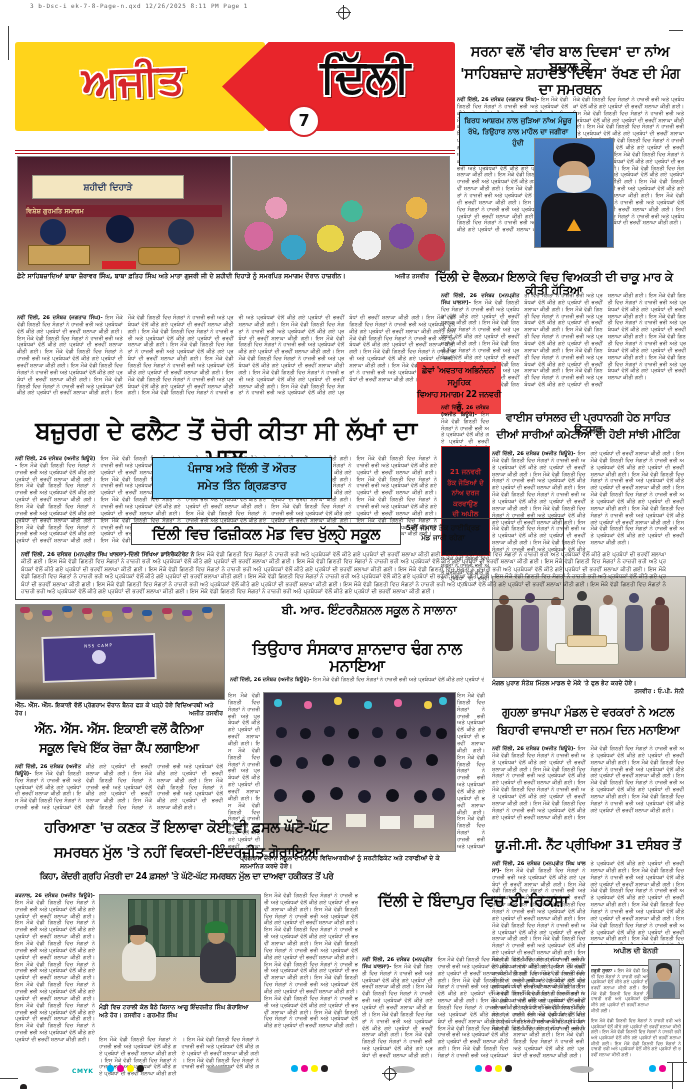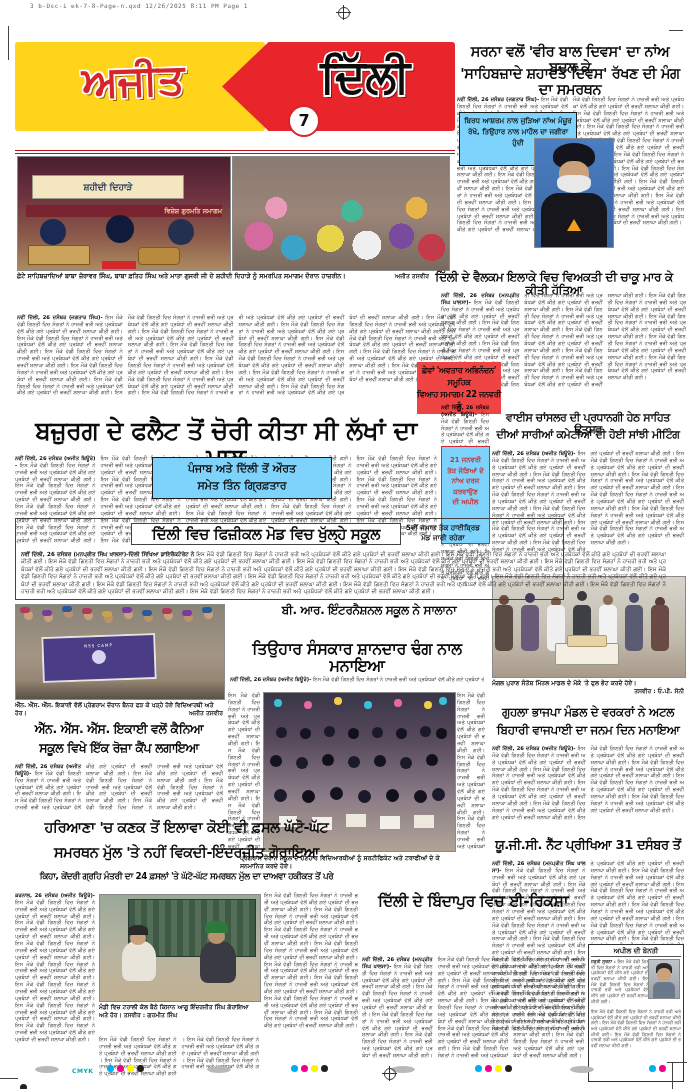--- a/index.html
+++ b/index.html
@@ -56,21 +56,21 @@
   <div class="photo" style="left:534px;top:138px;width:78px;height:108px;background:linear-gradient(180deg,#4a7ec2,#3a66a0)">
     <div class="abs" style="left:18px;top:4px;width:42px;height:26px;background:#14141c;border-radius:50% 50% 40% 40%"></div>
     <div class="abs" style="left:24px;top:22px;width:30px;height:26px;background:#c9a27c;border-radius:45%"></div>
     <div class="abs" style="left:22px;top:36px;width:34px;height:18px;background:#e8e8e8;border-radius:40% 40% 60% 60%"></div>
     <div class="abs" style="left:6px;top:54px;width:66px;height:54px;background:#16161c;border-radius:18px 18px 0 0"></div>
     <div class="abs" style="left:32px;top:80px;width:0;height:0;border-left:7px solid transparent;border-right:7px solid transparent;border-bottom:12px solid #f0a01e"></div>
   </div>
 
   <div class="photo" style="left:17px;top:156px;width:212px;height:113px;background:linear-gradient(180deg,#4a1e2e 0%,#6e3240 35%,#8c5a4a 70%,#ad8a60 100%)">
     <div class="abs" style="left:14px;top:18px;width:150px;height:22px;background:#f3e6c0;border:1px solid #998;text-align:center;font-weight:bold;font-size:9px;line-height:22px;color:#23355c">ਸ਼ਹੀਦੀ ਦਿਹਾੜੇ</div>
-    <div class="abs" style="left:8px;top:48px;width:196px;height:12px;background:#7a1f2d;opacity:.85;color:#ffe9a8;font-size:6.5px;font-weight:bold;text-align:right;line-height:12px">ਵਿਸ਼ੇਸ਼ ਗੁਰਮਤਿ ਸਮਾਗਮ</div>
+    <div class="abs" style="left:8px;top:48px;width:196px;height:12px;background:#7a1f2d;opacity:.85;color:#ffe9a8;font-size:6.5px;font-weight:bold;text-align:left;line-height:12px">ਵਿਸ਼ੇਸ਼ ਗੁਰਮਤਿ ਸਮਾਗਮ</div>
     <div class="abs" style="left:22px;top:62px;width:26px;height:26px;background:#1a2a55;border-radius:50%"></div>
     <div class="abs" style="left:88px;top:58px;width:28px;height:28px;background:#101a3a;border-radius:50%"></div>
     <div class="abs" style="left:150px;top:62px;width:26px;height:26px;background:#24304f;border-radius:50%"></div>
     <div class="abs" style="left:10px;top:88px;width:60px;height:18px;background:#caa25a;border:1px solid #7a5a20"></div>
     <div class="abs" style="left:120px;top:90px;width:40px;height:16px;background:#b98a3e;border:1px solid #7a5a20;border-radius:4px"></div>
     <div class="abs" style="left:84px;top:104px;width:34px;height:8px;background:#d6252b"></div>
   </div>
   <div class="photo" style="left:232px;top:156px;width:216px;height:113px;background:
       radial-gradient(circle 16px at 12% 70%,#d46a9e 90%,transparent 91%),
       radial-gradient(circle 14px at 28% 80%,#3aa3c7 90%,transparent 91%),
@@ -107,21 +107,21 @@
   </div>
 
   <div class="abs hl" style="left:417px;top:362px;width:84px;font-size:8.3px;background:#ef4444;line-height:1.45;padding:2px 0">
     <div>ਛੇਵਾਂ 'ਅਵਤਾਰ ਅਭਿਨੰਦਨ' ਸਮੂਹਿਕ</div>
     <div>ਵਿਆਹ ਸਮਾਗਮ 22 ਜਨਵਰੀ ਨੂੰ</div>
   </div>
   <div class="abs bt" style="left:441px;top:404px;width:48px;height:180px">
     <b>ਨਵੀਂ ਦਿੱਲੀ, 26 ਦਸੰਬਰ (ਅਜੀਤ ਬਿਊਰੋ)-</b>
     <span> ਇਸ ਮੌਕੇ ਵੱਡੀ ਗਿਣਤੀ ਵਿਚ ਸੰਗਤਾਂ ਨੇ ਹਾਜ਼ਰੀ ਭਰੀ ਅਤੇ ਪ੍ਰਬੰਧਕਾਂ ਵੱਲੋਂ ਕੀਤੇ ਗਏ ਪ੍ਰਬੰਧਾਂ ਦੀ ਭਰਵੀਂ ਸ਼ਲਾਘਾ ਕੀਤੀ ਗਈ। ਇਸ ਮੌਕੇ ਵੱਡੀ ਗਿਣਤੀ ਵਿਚ ਸੰਗਤਾਂ ਨੇ ਹਾਜ਼ਰੀ ਭਰੀ ਅਤੇ ਪ੍ਰਬੰਧਕਾਂ ਵੱਲੋਂ ਕੀਤੇ ਗਏ ਪ੍ਰਬੰਧਾਂ ਦੀ ਭਰਵੀਂ ਸ਼ਲਾਘਾ ਕੀਤੀ ਗਈ। ਇਸ ਮੌਕੇ ਵੱਡੀ ਗਿਣਤੀ ਵਿਚ ਸੰਗਤਾਂ ਨੇ ਹਾਜ਼ਰੀ ਭਰੀ ਅਤੇ ਪ੍ਰਬੰਧਕਾਂ ਵੱਲੋਂ ਕੀਤੇ ਗਏ ਪ੍ਰਬੰਧਾਂ ਦੀ ਭਰਵੀਂ ਸ਼ਲਾਘਾ ਕੀਤੀ ਗਈ। ਇਸ ਮੌਕੇ ਵੱਡੀ ਗਿਣਤੀ ਵਿਚ ਸੰਗਤਾਂ ਨੇ ਹਾਜ਼ਰੀ ਭਰੀ ਅਤੇ ਪ੍ਰਬੰਧਕਾਂ ਵੱਲੋਂ ਕੀਤੇ ਗਏ ਪ੍ਰਬੰਧਾਂ ਦੀ ਭਰਵੀਂ ਸ਼ਲਾਘਾ ਕੀਤੀ ਗਈ। ਇਸ ਮੌਕੇ ਵੱਡੀ ਗਿਣਤੀ ਵਿਚ ਸੰਗਤਾਂ ਨੇ ਹਾਜ਼ਰੀ ਭਰੀ ਅਤੇ ਪ੍ਰਬੰਧਕਾਂ ਵੱਲੋਂ ਕੀਤੇ ਗਏ ਪ੍ਰਬੰਧਾਂ ਦੀ ਭਰਵੀਂ ਸ਼ਲਾਘਾ ਕੀਤੀ ਗਈ।</span>
   </div>
-  <div class="abs" style="left:441px;top:446px;width:47px;height:88px;border:1px solid #d12b2b;background:#7dd3fc;text-align:center;font-size:6.8px;font-weight:bold;color:#d12b2b;line-height:1.55;padding-top:8px">
+  <div class="abs" style="left:441px;top:446px;width:47px;height:88px;border:1px solid #d12b2b;background:#0f172a;text-align:center;font-size:6.8px;font-weight:bold;color:#d12b2b;line-height:1.55;padding-top:20px">
     <div>21 ਜਨਵਰੀ</div>
     <div>ਤੱਕ ਜੋੜਿਆਂ ਦੇ</div>
     <div>ਨਾਂਅ ਦਰਜ</div>
     <div>ਕਰਵਾਉਣ</div>
     <div>ਦੀ ਅਪੀਲ</div>
   </div>
 
   <div class="abs hl" style="left:492px;top:412px;width:192px;font-size:11px">ਵਾਈਸ ਚਾਂਸਲਰ ਦੀ ਪ੍ਰਧਾਨਗੀ ਹੇਠ ਸਾਹਿਤ ਉਤਸਵ</div>
   <div class="abs hl" style="left:492px;top:429px;width:192px;font-size:11px">ਦੀਆਂ ਸਾਰੀਆਂ ਕਮੇਟੀਆਂ ਦੀ ਹੋਈ ਸਾਂਝੀ ਮੀਟਿੰਗ</div>
   <div class="abs bt c2" style="left:492px;top:450px;width:192px;height:124px">
@@ -146,21 +146,21 @@
     <span> ਇਸ ਮੌਕੇ ਵੱਡੀ ਗਿਣਤੀ ਵਿਚ ਸੰਗਤਾਂ ਨੇ ਹਾਜ਼ਰੀ ਭਰੀ ਅਤੇ ਪ੍ਰਬੰਧਕਾਂ ਵੱਲੋਂ ਕੀਤੇ ਗਏ ਪ੍ਰਬੰਧਾਂ ਦੀ ਭਰਵੀਂ ਸ਼ਲਾਘਾ ਕੀਤੀ ਗਈ। ਇਸ ਮੌਕੇ ਵੱਡੀ ਗਿਣਤੀ ਵਿਚ ਸੰਗਤਾਂ ਨੇ ਹਾਜ਼ਰੀ ਭਰੀ ਅਤੇ ਪ੍ਰਬੰਧਕਾਂ ਵੱਲੋਂ ਕੀਤੇ ਗਏ ਪ੍ਰਬੰਧਾਂ ਦੀ ਭਰਵੀਂ ਸ਼ਲਾਘਾ ਕੀਤੀ ਗਈ। ਇਸ ਮੌਕੇ ਵੱਡੀ ਗਿਣਤੀ ਵਿਚ ਸੰਗਤਾਂ ਨੇ ਹਾਜ਼ਰੀ ਭਰੀ ਅਤੇ ਪ੍ਰਬੰਧਕਾਂ ਵੱਲੋਂ ਕੀਤੇ ਗਏ ਪ੍ਰਬੰਧਾਂ ਦੀ ਭਰਵੀਂ ਸ਼ਲਾਘਾ ਕੀਤੀ ਗਈ। ਇਸ ਮੌਕੇ ਵੱਡੀ ਗਿਣਤੀ ਵਿਚ ਸੰਗਤਾਂ ਨੇ ਹਾਜ਼ਰੀ ਭਰੀ ਅਤੇ ਪ੍ਰਬੰਧਕਾਂ ਵੱਲੋਂ ਕੀਤੇ ਗਏ ਪ੍ਰਬੰਧਾਂ ਦੀ ਭਰਵੀਂ ਸ਼ਲਾਘਾ ਕੀਤੀ ਗਈ। ਇਸ ਮੌਕੇ ਵੱਡੀ ਗਿਣਤੀ ਵਿਚ ਸੰਗਤਾਂ ਨੇ ਹਾਜ਼ਰੀ ਭਰੀ ਅਤੇ ਪ੍ਰਬੰਧਕਾਂ ਵੱਲੋਂ ਕੀਤੇ ਗਏ ਪ੍ਰਬੰਧਾਂ ਦੀ ਭਰਵੀਂ ਸ਼ਲਾਘਾ ਕੀਤੀ ਗਈ। ਇਸ ਮੌਕੇ ਵੱਡੀ ਗਿਣਤੀ ਵਿਚ ਸੰਗਤਾਂ ਨੇ ਹਾਜ਼ਰੀ ਭਰੀ ਅਤੇ ਪ੍ਰਬੰਧਕਾਂ ਵੱਲੋਂ ਕੀਤੇ ਗਏ ਪ੍ਰਬੰਧਾਂ ਦੀ ਭਰਵੀਂ ਸ਼ਲਾਘਾ ਕੀਤੀ ਗਈ। ਇਸ ਮੌਕੇ ਵੱਡੀ ਗਿਣਤੀ ਵਿਚ ਸੰਗਤਾਂ ਨੇ ਹਾਜ਼ਰੀ ਭਰੀ ਅਤੇ ਪ੍ਰਬੰਧਕਾਂ ਵੱਲੋਂ ਕੀਤੇ ਗਏ ਪ੍ਰਬੰਧਾਂ ਦੀ ਭਰਵੀਂ ਸ਼ਲਾਘਾ ਕੀਤੀ ਗਈ। ਇਸ ਮੌਕੇ ਵੱਡੀ ਗਿਣਤੀ ਵਿਚ ਸੰਗਤਾਂ ਨੇ ਹਾਜ਼ਰੀ ਭਰੀ ਅਤੇ ਪ੍ਰਬੰਧਕਾਂ ਵੱਲੋਂ ਕੀਤੇ ਗਏ ਪ੍ਰਬੰਧਾਂ ਦੀ ਭਰਵੀਂ ਸ਼ਲਾਘਾ ਕੀਤੀ ਗਈ।</span>
   </div>
 
   <div class="abs hl" style="left:492px;top:838px;width:192px;font-size:13px">ਯੂ.ਜੀ.ਸੀ. ਨੈੱਟ ਪ੍ਰੀਖਿਆ 31 ਦਸੰਬਰ ਤੋਂ</div>
   <div class="abs bt c2" style="left:492px;top:860px;width:192px;height:220px">
     <b>ਨਵੀਂ ਦਿੱਲੀ, 26 ਦਸੰਬਰ (ਮਨਪ੍ਰੀਤ ਸਿੰਘ ਖਾਲਸਾ)-</b>
     <span> ਇਸ ਮੌਕੇ ਵੱਡੀ ਗਿਣਤੀ ਵਿਚ ਸੰਗਤਾਂ ਨੇ ਹਾਜ਼ਰੀ ਭਰੀ ਅਤੇ ਪ੍ਰਬੰਧਕਾਂ ਵੱਲੋਂ ਕੀਤੇ ਗਏ ਪ੍ਰਬੰਧਾਂ ਦੀ ਭਰਵੀਂ ਸ਼ਲਾਘਾ ਕੀਤੀ ਗਈ। ਇਸ ਮੌਕੇ ਵੱਡੀ ਗਿਣਤੀ ਵਿਚ ਸੰਗਤਾਂ ਨੇ ਹਾਜ਼ਰੀ ਭਰੀ ਅਤੇ ਪ੍ਰਬੰਧਕਾਂ ਵੱਲੋਂ ਕੀਤੇ ਗਏ ਪ੍ਰਬੰਧਾਂ ਦੀ ਭਰਵੀਂ ਸ਼ਲਾਘਾ ਕੀਤੀ ਗਈ। ਇਸ ਮੌਕੇ ਵੱਡੀ ਗਿਣਤੀ ਵਿਚ ਸੰਗਤਾਂ ਨੇ ਹਾਜ਼ਰੀ ਭਰੀ ਅਤੇ ਪ੍ਰਬੰਧਕਾਂ ਵੱਲੋਂ ਕੀਤੇ ਗਏ ਪ੍ਰਬੰਧਾਂ ਦੀ ਭਰਵੀਂ ਸ਼ਲਾਘਾ ਕੀਤੀ ਗਈ। ਇਸ ਮੌਕੇ ਵੱਡੀ ਗਿਣਤੀ ਵਿਚ ਸੰਗਤਾਂ ਨੇ ਹਾਜ਼ਰੀ ਭਰੀ ਅਤੇ ਪ੍ਰਬੰਧਕਾਂ ਵੱਲੋਂ ਕੀਤੇ ਗਏ ਪ੍ਰਬੰਧਾਂ ਦੀ ਭਰਵੀਂ ਸ਼ਲਾਘਾ ਕੀਤੀ ਗਈ। ਇਸ ਮੌਕੇ ਵੱਡੀ ਗਿਣਤੀ ਵਿਚ ਸੰਗਤਾਂ ਨੇ ਹਾਜ਼ਰੀ ਭਰੀ ਅਤੇ ਪ੍ਰਬੰਧਕਾਂ ਵੱਲੋਂ ਕੀਤੇ ਗਏ ਪ੍ਰਬੰਧਾਂ ਦੀ ਭਰਵੀਂ ਸ਼ਲਾਘਾ ਕੀਤੀ ਗਈ। ਇਸ ਮੌਕੇ ਵੱਡੀ ਗਿਣਤੀ ਵਿਚ ਸੰਗਤਾਂ ਨੇ ਹਾਜ਼ਰੀ ਭਰੀ ਅਤੇ ਪ੍ਰਬੰਧਕਾਂ ਵੱਲੋਂ ਕੀਤੇ ਗਏ ਪ੍ਰਬੰਧਾਂ ਦੀ ਭਰਵੀਂ ਸ਼ਲਾਘਾ ਕੀਤੀ ਗਈ। ਇਸ ਮੌਕੇ ਵੱਡੀ ਗਿਣਤੀ ਵਿਚ ਸੰਗਤਾਂ ਨੇ ਹਾਜ਼ਰੀ ਭਰੀ ਅਤੇ ਪ੍ਰਬੰਧਕਾਂ ਵੱਲੋਂ ਕੀਤੇ ਗਏ ਪ੍ਰਬੰਧਾਂ ਦੀ ਭਰਵੀਂ ਸ਼ਲਾਘਾ ਕੀਤੀ ਗਈ। ਇਸ ਮੌਕੇ ਵੱਡੀ ਗਿਣਤੀ ਵਿਚ ਸੰਗਤਾਂ ਨੇ ਹਾਜ਼ਰੀ ਭਰੀ ਅਤੇ ਪ੍ਰਬੰਧਕਾਂ ਵੱਲੋਂ ਕੀਤੇ ਗਏ ਪ੍ਰਬੰਧਾਂ ਦੀ ਭਰਵੀਂ ਸ਼ਲਾਘਾ ਕੀਤੀ ਗਈ। ਇਸ ਮੌਕੇ ਵੱਡੀ ਗਿਣਤੀ ਵਿਚ ਸੰਗਤਾਂ ਨੇ ਹਾਜ਼ਰੀ ਭਰੀ ਅਤੇ ਪ੍ਰਬੰਧਕਾਂ ਵੱਲੋਂ ਕੀਤੇ ਗਏ ਪ੍ਰਬੰਧਾਂ ਦੀ ਭਰਵੀਂ ਸ਼ਲਾਘਾ ਕੀਤੀ ਗਈ। ਇਸ ਮੌਕੇ ਵੱਡੀ ਗਿਣਤੀ ਵਿਚ ਸੰਗਤਾਂ ਨੇ ਹਾਜ਼ਰੀ ਭਰੀ ਅਤੇ ਪ੍ਰਬੰਧਕਾਂ ਵੱਲੋਂ ਕੀਤੇ ਗਏ ਪ੍ਰਬੰਧਾਂ ਦੀ ਭਰਵੀਂ ਸ਼ਲਾਘਾ ਕੀਤੀ ਗਈ। ਇਸ ਮੌਕੇ ਵੱਡੀ ਗਿਣਤੀ ਵਿਚ ਸੰਗਤਾਂ ਨੇ ਹਾਜ਼ਰੀ ਭਰੀ ਅਤੇ ਪ੍ਰਬੰਧਕਾਂ ਵੱਲੋਂ ਕੀਤੇ ਗਏ ਪ੍ਰਬੰਧਾਂ ਦੀ ਭਰਵੀਂ ਸ਼ਲਾਘਾ ਕੀਤੀ ਗਈ। ਇਸ ਮੌਕੇ ਵੱਡੀ ਗਿਣਤੀ ਵਿਚ ਸੰਗਤਾਂ ਨੇ ਹਾਜ਼ਰੀ ਭਰੀ ਅਤੇ ਪ੍ਰਬੰਧਕਾਂ ਵੱਲੋਂ ਕੀਤੇ ਗਏ ਪ੍ਰਬੰਧਾਂ ਦੀ ਭਰਵੀਂ ਸ਼ਲਾਘਾ ਕੀਤੀ ਗਈ। ਇਸ ਮੌਕੇ ਵੱਡੀ ਗਿਣਤੀ ਵਿਚ ਸੰਗਤਾਂ ਨੇ ਹਾਜ਼ਰੀ ਭਰੀ ਅਤੇ ਪ੍ਰਬੰਧਕਾਂ ਵੱਲੋਂ ਕੀਤੇ ਗਏ ਪ੍ਰਬੰਧਾਂ ਦੀ ਭਰਵੀਂ ਸ਼ਲਾਘਾ ਕੀਤੀ ਗਈ। ਇਸ ਮੌਕੇ ਵੱਡੀ ਗਿਣਤੀ ਵਿਚ ਸੰਗਤਾਂ ਨੇ ਹਾਜ਼ਰੀ ਭਰੀ ਅਤੇ ਪ੍ਰਬੰਧਕਾਂ ਵੱਲੋਂ ਕੀਤੇ ਗਏ ਪ੍ਰਬੰਧਾਂ ਦੀ ਭਰਵੀਂ ਸ਼ਲਾਘਾ ਕੀਤੀ ਗਈ। ਇਸ ਮੌਕੇ ਵੱਡੀ ਗਿਣਤੀ ਵਿਚ ਸੰਗਤਾਂ ਨੇ ਹਾਜ਼ਰੀ ਭਰੀ ਅਤੇ ਪ੍ਰਬੰਧਕਾਂ ਵੱਲੋਂ ਕੀਤੇ ਗਏ ਪ੍ਰਬੰਧਾਂ ਦੀ ਭਰਵੀਂ ਸ਼ਲਾਘਾ ਕੀਤੀ ਗਈ। ਇਸ ਮੌਕੇ ਵੱਡੀ ਗਿਣਤੀ ਵਿਚ ਸੰਗਤਾਂ ਨੇ ਹਾਜ਼ਰੀ ਭਰੀ ਅਤੇ ਪ੍ਰਬੰਧਕਾਂ ਵੱਲੋਂ ਕੀਤੇ ਗਏ ਪ੍ਰਬੰਧਾਂ ਦੀ ਭਰਵੀਂ ਸ਼ਲਾਘਾ ਕੀਤੀ ਗਈ। ਇਸ ਮੌਕੇ ਵੱਡੀ ਗਿਣਤੀ ਵਿਚ ਸੰਗਤਾਂ ਨੇ ਹਾਜ਼ਰੀ ਭਰੀ ਅਤੇ ਪ੍ਰਬੰਧਕਾਂ ਵੱਲੋਂ ਕੀਤੇ ਗਏ ਪ੍ਰਬੰਧਾਂ ਦੀ ਭਰਵੀਂ ਸ਼ਲਾਘਾ ਕੀਤੀ ਗਈ। ਇਸ ਮੌਕੇ ਵੱਡੀ ਗਿਣਤੀ ਵਿਚ ਸੰਗਤਾਂ ਨੇ ਹਾਜ਼ਰੀ ਭਰੀ ਅਤੇ ਪ੍ਰਬੰਧਕਾਂ ਵੱਲੋਂ ਕੀਤੇ ਗਏ ਪ੍ਰਬੰਧਾਂ ਦੀ ਭਰਵੀਂ ਸ਼ਲਾਘਾ ਕੀਤੀ ਗਈ। ਇਸ ਮੌਕੇ ਵੱਡੀ ਗਿਣਤੀ ਵਿਚ ਸੰਗਤਾਂ ਨੇ ਹਾਜ਼ਰੀ ਭਰੀ ਅਤੇ ਪ੍ਰਬੰਧਕਾਂ ਵੱਲੋਂ ਕੀਤੇ ਗਏ ਪ੍ਰਬੰਧਾਂ ਦੀ ਭਰਵੀਂ ਸ਼ਲਾਘਾ ਕੀਤੀ ਗਈ।</span>
   </div>
 
   <div class="abs" style="left:588px;top:944px;width:96px;height:138px;border:1px solid #333;background:#fff;padding:2px;box-sizing:border-box">
-    <div style="font-size:7px;font-weight:bold;text-align:center;border-bottom:1px solid #555;padding-bottom:1px">ਅਪੀਲ ਦੀ ਬੇਨਤੀ</div>
+    <div style="font-size:7px;font-weight:bold;text-align:center;border-bottom:1px solid #555;padding-bottom:10px">ਅਪੀਲ ਦੀ ਬੇਨਤੀ</div>
     <div class="photo" style="right:3px;top:14px;width:30px;height:38px;background:linear-gradient(180deg,#bfc4c9,#9aa0a6)">
       <div class="abs" style="left:7px;top:3px;width:16px;height:10px;background:#2a2a2a;border-radius:50% 50% 0 0"></div>
       <div class="abs" style="left:8px;top:8px;width:14px;height:13px;background:#c9a27c;border-radius:45%"></div>
       <div class="abs" style="left:4px;top:22px;width:22px;height:16px;background:#6a7a8a;border-radius:6px 6px 0 0"></div>
     </div>
     <div class="bt" style="margin-top:2px;width:58px;height:50px;font-size:4.3px">
       <b>ਜ਼ਰੂਰੀ ਸੂਚਨਾ :</b>
       <span> ਇਸ ਮੌਕੇ ਵੱਡੀ ਗਿਣਤੀ ਵਿਚ ਸੰਗਤਾਂ ਨੇ ਹਾਜ਼ਰੀ ਭਰੀ ਅਤੇ ਪ੍ਰਬੰਧਕਾਂ ਵੱਲੋਂ ਕੀਤੇ ਗਏ ਪ੍ਰਬੰਧਾਂ ਦੀ ਭਰਵੀਂ ਸ਼ਲਾਘਾ ਕੀਤੀ ਗਈ। ਇਸ ਮੌਕੇ ਵੱਡੀ ਗਿਣਤੀ ਵਿਚ ਸੰਗਤਾਂ ਨੇ ਹਾਜ਼ਰੀ ਭਰੀ ਅਤੇ ਪ੍ਰਬੰਧਕਾਂ ਵੱਲੋਂ ਕੀਤੇ ਗਏ ਪ੍ਰਬੰਧਾਂ ਦੀ ਭਰਵੀਂ ਸ਼ਲਾਘਾ ਕੀਤੀ ਗਈ।</span>
     </div>
     <div class="bt" style="width:90px;height:64px;font-size:4.3px">

